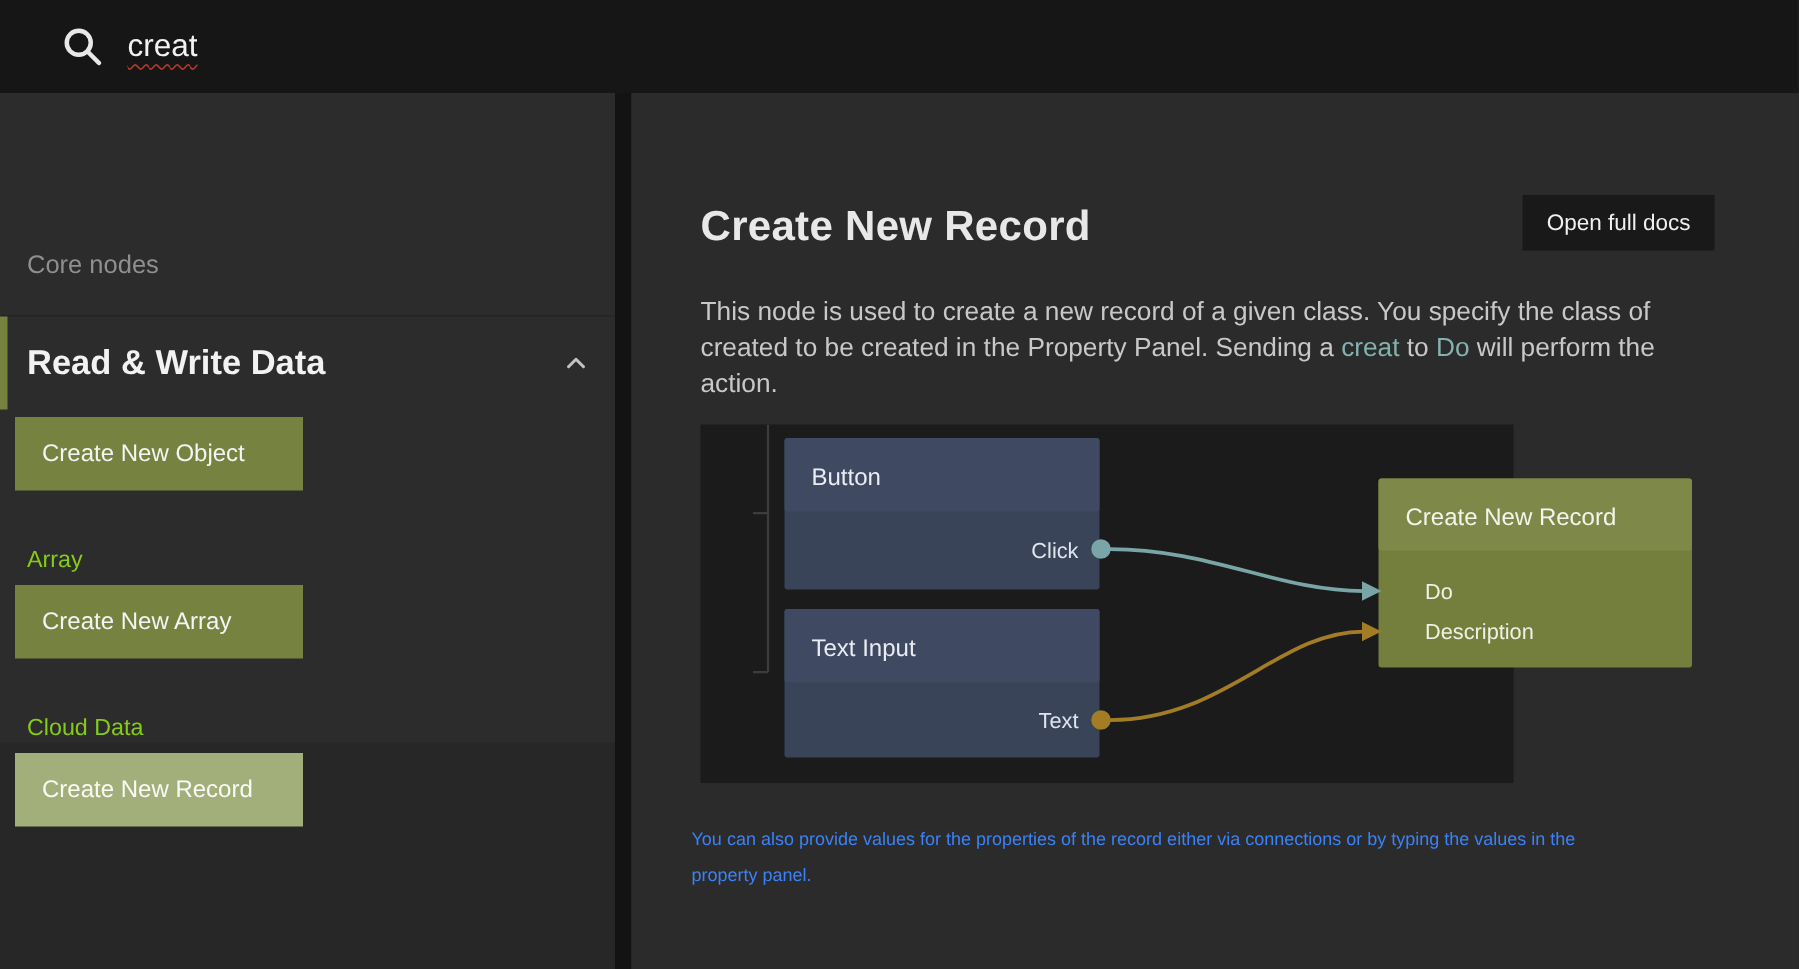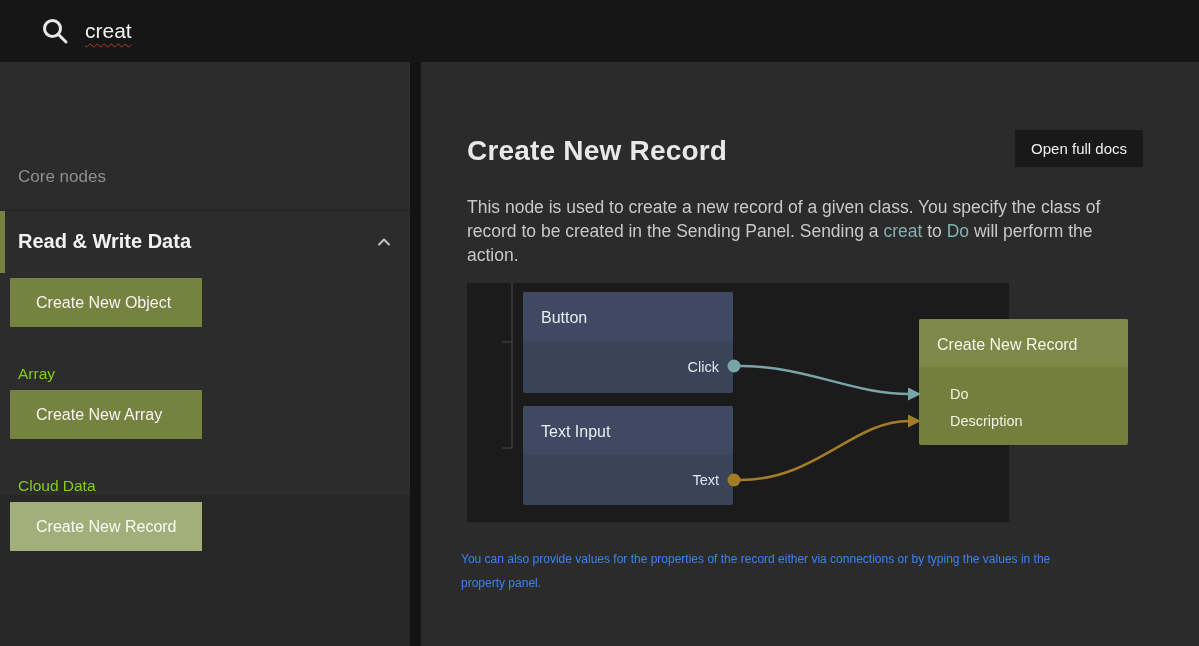--- a/index.html
+++ b/index.html
@@ -48,27 +48,27 @@
   .section-header {
     position: absolute; left: 0; top: 148px; width: 410px; height: 62px;
     border-top: 1px solid #242424;
     display: flex; align-items: center; cursor: pointer;
   }
   .section-accent {
     position: absolute; left: 0; top: 0; width: 5px; height: 62px;
     background: #76823f;
   }
   .section-title {
-    margin-left: 18px; color: #f2f2f2; font-size: 20px; font-weight: bold; text-align: right;
+    margin-left: 18px; color: #f2f2f2; font-size: 23px; font-weight: bold; text-align: right;
   }
   .section-chevron { position: absolute; right: 18px; top: 23px; width: 16px; height: 16px; }
   .node-btn {
     position: absolute; left: 10px; width: 192px; height: 49px;
     background: #76823f; color: #f4f4f4; font-size: 16px;
-    display: flex; align-items: center; padding-left: 26px;
+    display: flex; align-items: center; padding-left: 18px;
     cursor: pointer;
   }
   .node-btn.selected { background: #a3af7a; color: #fafaf5; }
   .btn-object { top: 216px; }
   .btn-array  { top: 328px; }
   .btn-record { top: 440px; }
   .group-label {
     position: absolute; left: 18px;
     color: #84cc16; font-size: 15.5px;
   }
@@ -134,21 +134,21 @@
 </div>
 
 <div class="v-divider"></div>
 
 <div class="main">
 
   <h1 class="page-title">Create New Record</h1>
 
   <button class="open-docs-btn">Open full docs</button>
 
-  <p class="intro-text"><span>This node is used to create a new record of a given class. You specify the class of record to be created in the Sending Panel. Sending a </span><span class="inline-link">creat</span><span> to </span><span class="inline-link">Do</span><span> will perform the action.</span></p>
+  <p class="intro-text"><span>This node is used to create a new record of a given class. You specify the class of created to be created in the Property Panel. Sending a </span><span class="inline-link">creat</span><span> to </span><span class="inline-link">Do</span><span> will perform the action.</span></p>
 
   <div class="diagram">
     <svg width="675" height="239" viewBox="0 0 675 239">
 
       <path d="M45 0 V165 M45 59 H35 M45 165 H35" fill="none" stroke="#3c3c3c" stroke-width="1.5"></path>
 
       <g>
         <rect x="56" y="9" width="210" height="101" fill="#394459" rx="2"></rect>
         <rect x="56" y="9" width="210" height="49" fill="#3f4a62" rx="2"></rect>
         <text x="74" y="40" fill="#e9edf3" font-size="16">Button</text>

